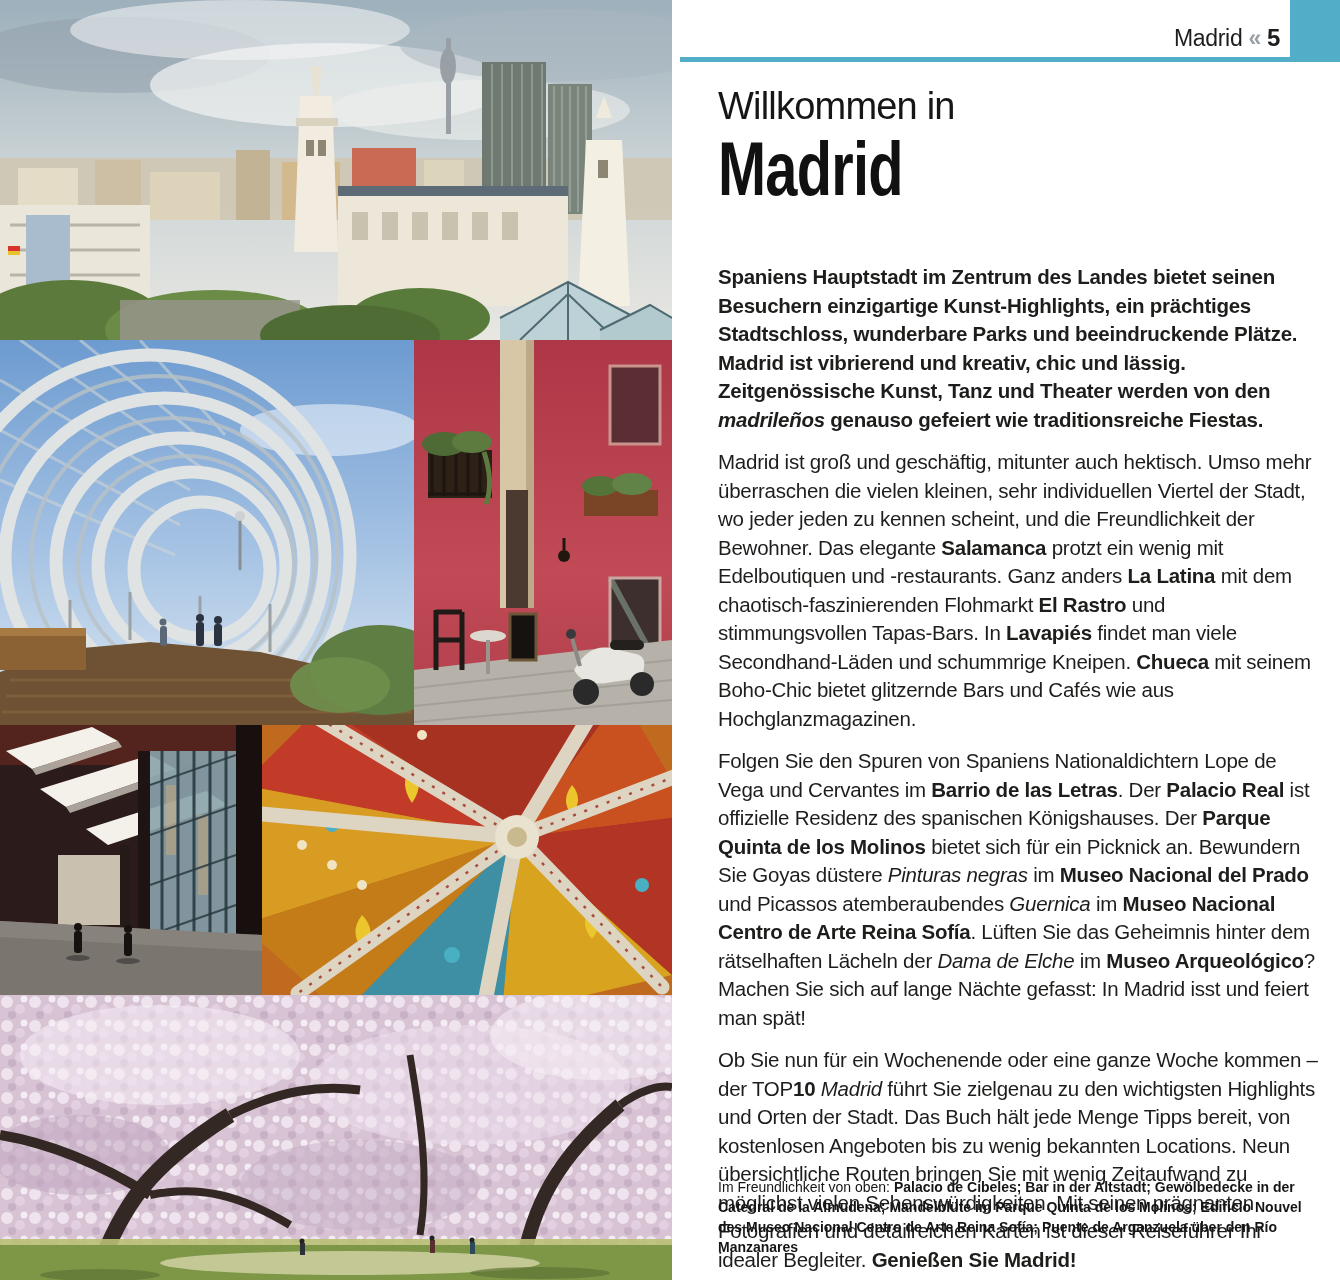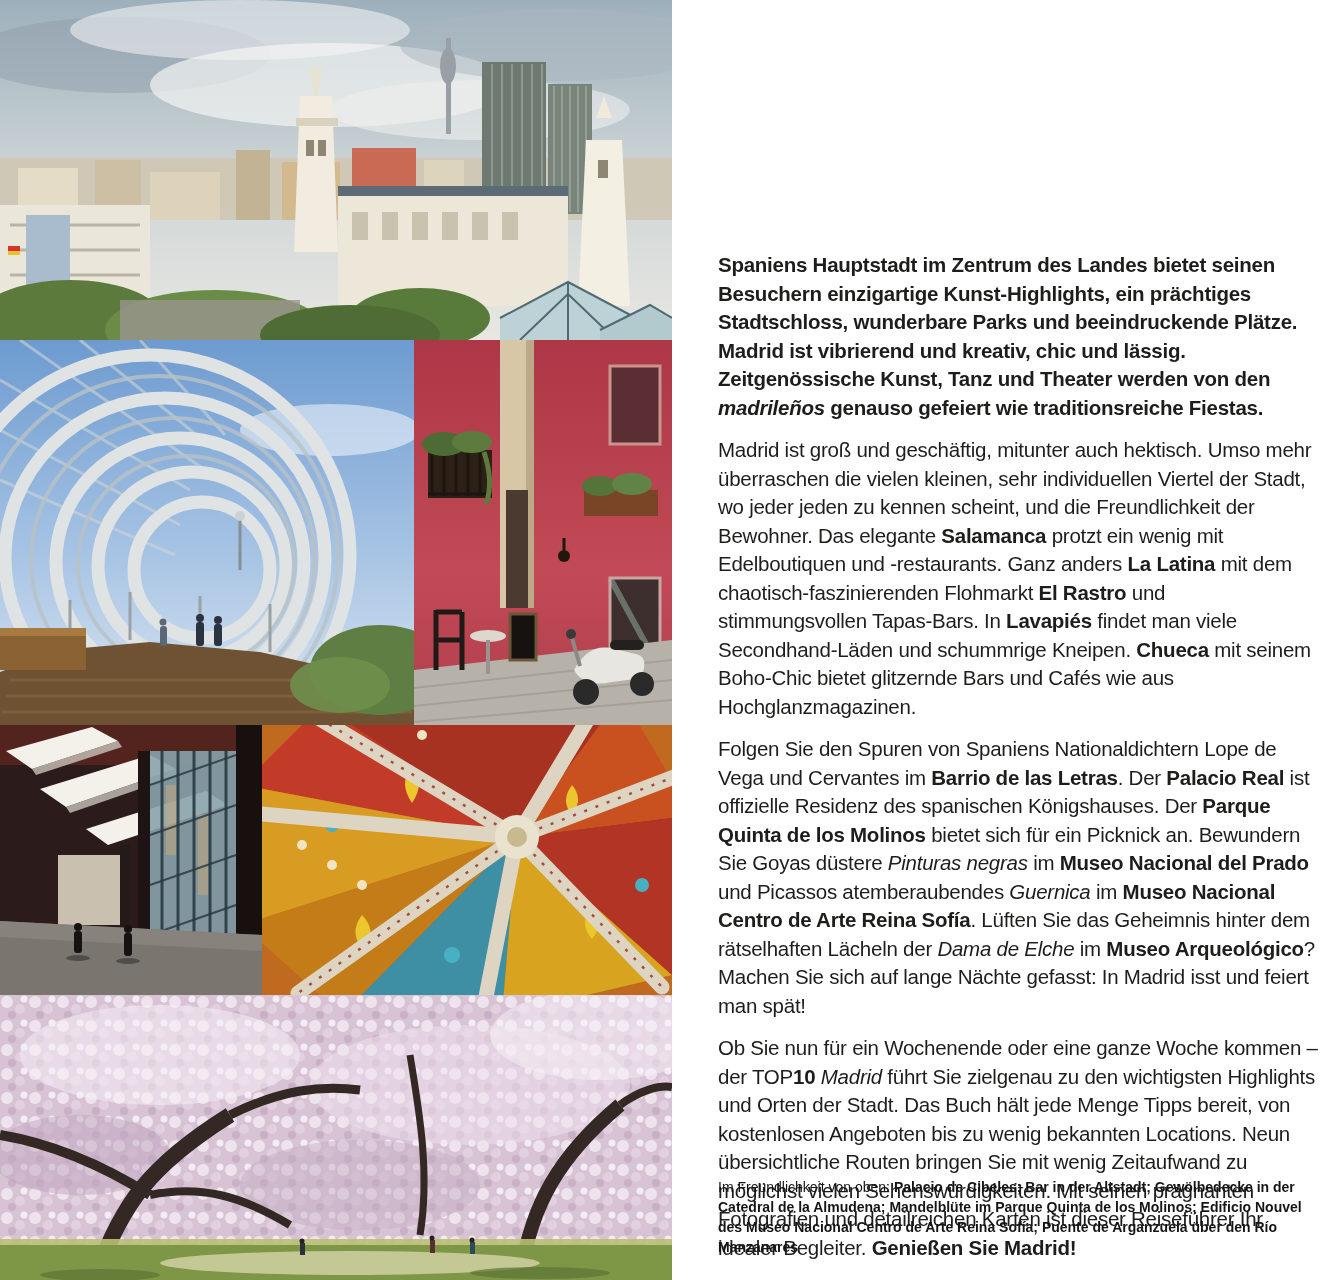--- a/index.html
+++ b/index.html
@@ -33,21 +33,21 @@
   .title-kicker{font-size:38px;font-weight:500;letter-spacing:-0.8px;line-height:44px;color:#161616;}
   .title-main{
     font-size:76px;font-weight:700;letter-spacing:-1px;line-height:74px;color:#111;
     transform:scaleX(0.76);transform-origin:left top;margin-top:4px;
   }
   
   .body-text{
     position:absolute;left:718px;top:251px;width:600px;
     font-size:20.5px;line-height:28.5px;letter-spacing:-0.25px;color:#1d1d1b;
   }
-  .body-text p{margin:0 0 14px 0;}
+  .body-text p{margin:12px 0 14px 0;}
   .body-text p.lead{font-weight:700;}
   
   .caption{
     position:absolute;left:718px;top:1177px;width:608px;
     font-size:14px;line-height:20px;letter-spacing:0;color:#151515;
   }
 </style>
 </head>
 <body>
 
@@ -355,21 +355,32 @@
             <circle cx="302" cy="246" r="2.5" fill="#222222"></circle>
           <rect x="430" y="245" width="5" height="13" fill="#5a2e2e"></rect>
             <circle cx="432" cy="243" r="2.5" fill="#222222"></circle>
           <rect x="470" y="247" width="5" height="12" fill="#2e4a5a"></rect>
             <circle cx="472" cy="245" r="2.5" fill="#222222"></circle>
         </g>
       </svg>
     </div>
   </div>
 
-
+  <div class="topbar">
+    <div class="topbar-text">
+      <span>Madrid</span><span class="sep">«</span><span class="pagenum">5</span>
+    </div>
+    <div class="topbar-rule" style="background-color: rgb(82, 173, 200);"></div>
+    <div class="topbar-tab" style="background-color: rgb(82, 173, 200);"></div>
+  </div>
+
+  <div class="title-block">
+    <div class="title-kicker">Willkommen in</div>
+    <div class="title-main">Madrid</div>
+  </div>
 
   <div class="body-text">
     <p class="lead"><span>Spaniens Hauptstadt im Zentrum des Landes bietet seinen Besuchern einzigartige Kunst-Highlights, ein prächtiges Stadtschloss, wunderbare Parks und beeindruckende Plätze. Madrid ist vibrierend und kreativ, chic und lässig. Zeitgenössische Kunst, Tanz und Theater werden von den </span><span style="font-style: italic;">madrileños</span><span> genauso gefeiert wie traditionsreiche Fiestas.</span></p>
     <p><span>Madrid ist groß und geschäftig, mitunter auch hektisch. Umso mehr überraschen die vielen kleinen, sehr individuellen Viertel der Stadt, wo jeder jeden zu kennen scheint, und die Freundlichkeit der Bewohner. Das elegante </span><span style="font-weight: 700;">Salamanca</span><span> protzt ein wenig mit Edelboutiquen und -restaurants. Ganz anders </span><span style="font-weight: 700;">La Latina</span><span> mit dem chaotisch-faszinierenden Flohmarkt </span><span style="font-weight: 700;">El Rastro</span><span> und stimmungsvollen Tapas-Bars. In </span><span style="font-weight: 700;">Lavapiés</span><span> findet man viele Secondhand-Läden und schummrige Kneipen. </span><span style="font-weight: 700;">Chueca</span><span> mit seinem Boho-Chic bietet glitzernde Bars und Cafés wie aus Hochglanzmagazinen.</span></p>
     <p><span>Folgen Sie den Spuren von Spaniens Nationaldichtern Lope de Vega und Cervantes im </span><span style="font-weight: 700;">Barrio de las Letras</span><span>. Der </span><span style="font-weight: 700;">Palacio Real</span><span> ist offizielle Residenz des spanischen Königshauses. Der </span><span style="font-weight: 700;">Parque Quinta de los Molinos</span><span> bietet sich für ein Picknick an. Bewundern Sie Goyas düstere </span><span style="font-style: italic;">Pinturas negras</span><span> im </span><span style="font-weight: 700;">Museo Nacional del Prado</span><span> und Picassos atemberaubendes </span><span style="font-style: italic;">Guernica</span><span> im </span><span style="font-weight: 700;">Museo Nacional Centro de Arte Reina Sofía</span><span>. Lüften Sie das Geheimnis hinter dem rätselhaften Lächeln der </span><span style="font-style: italic;">Dama de Elche</span><span> im </span><span style="font-weight: 700;">Museo Arqueológico</span><span>? Machen Sie sich auf lange Nächte gefasst: In Madrid isst und feiert man spät!</span></p>
     <p><span>Ob Sie nun für ein Wochenende oder eine ganze Woche kommen – der TOP</span><span style="font-weight: 700;">10</span><span> </span><span style="font-style: italic;">Madrid</span><span> führt Sie zielgenau zu den wichtigsten Highlights und Orten der Stadt. Das Buch hält jede Menge Tipps bereit, von kostenlosen Angeboten bis zu wenig bekannten Locations. Neun übersichtliche Routen bringen Sie mit wenig Zeitaufwand zu möglichst vielen Sehenswürdigkeiten. Mit seinen prägnanten Fotografien und detailreichen Karten ist dieser Reiseführer Ihr idealer Begleiter. </span><span style="font-weight: 700;">Genießen Sie Madrid!</span></p>
   </div>
 
   <div class="caption"><span>Im Freundlichkeit von oben: </span><span style="font-weight: 700; text-align: center;">Palacio de Cibeles; Bar in der Altstadt; Gewölbedecke in der Catedral de la Almudena; Mandelblüte im Parque Quinta de los Molinos; Edificio Nouvel des Museo Nacional Centro de Arte Reina Sofía; Puente de Arganzuela über den Río Manzanares</span></div>
 

